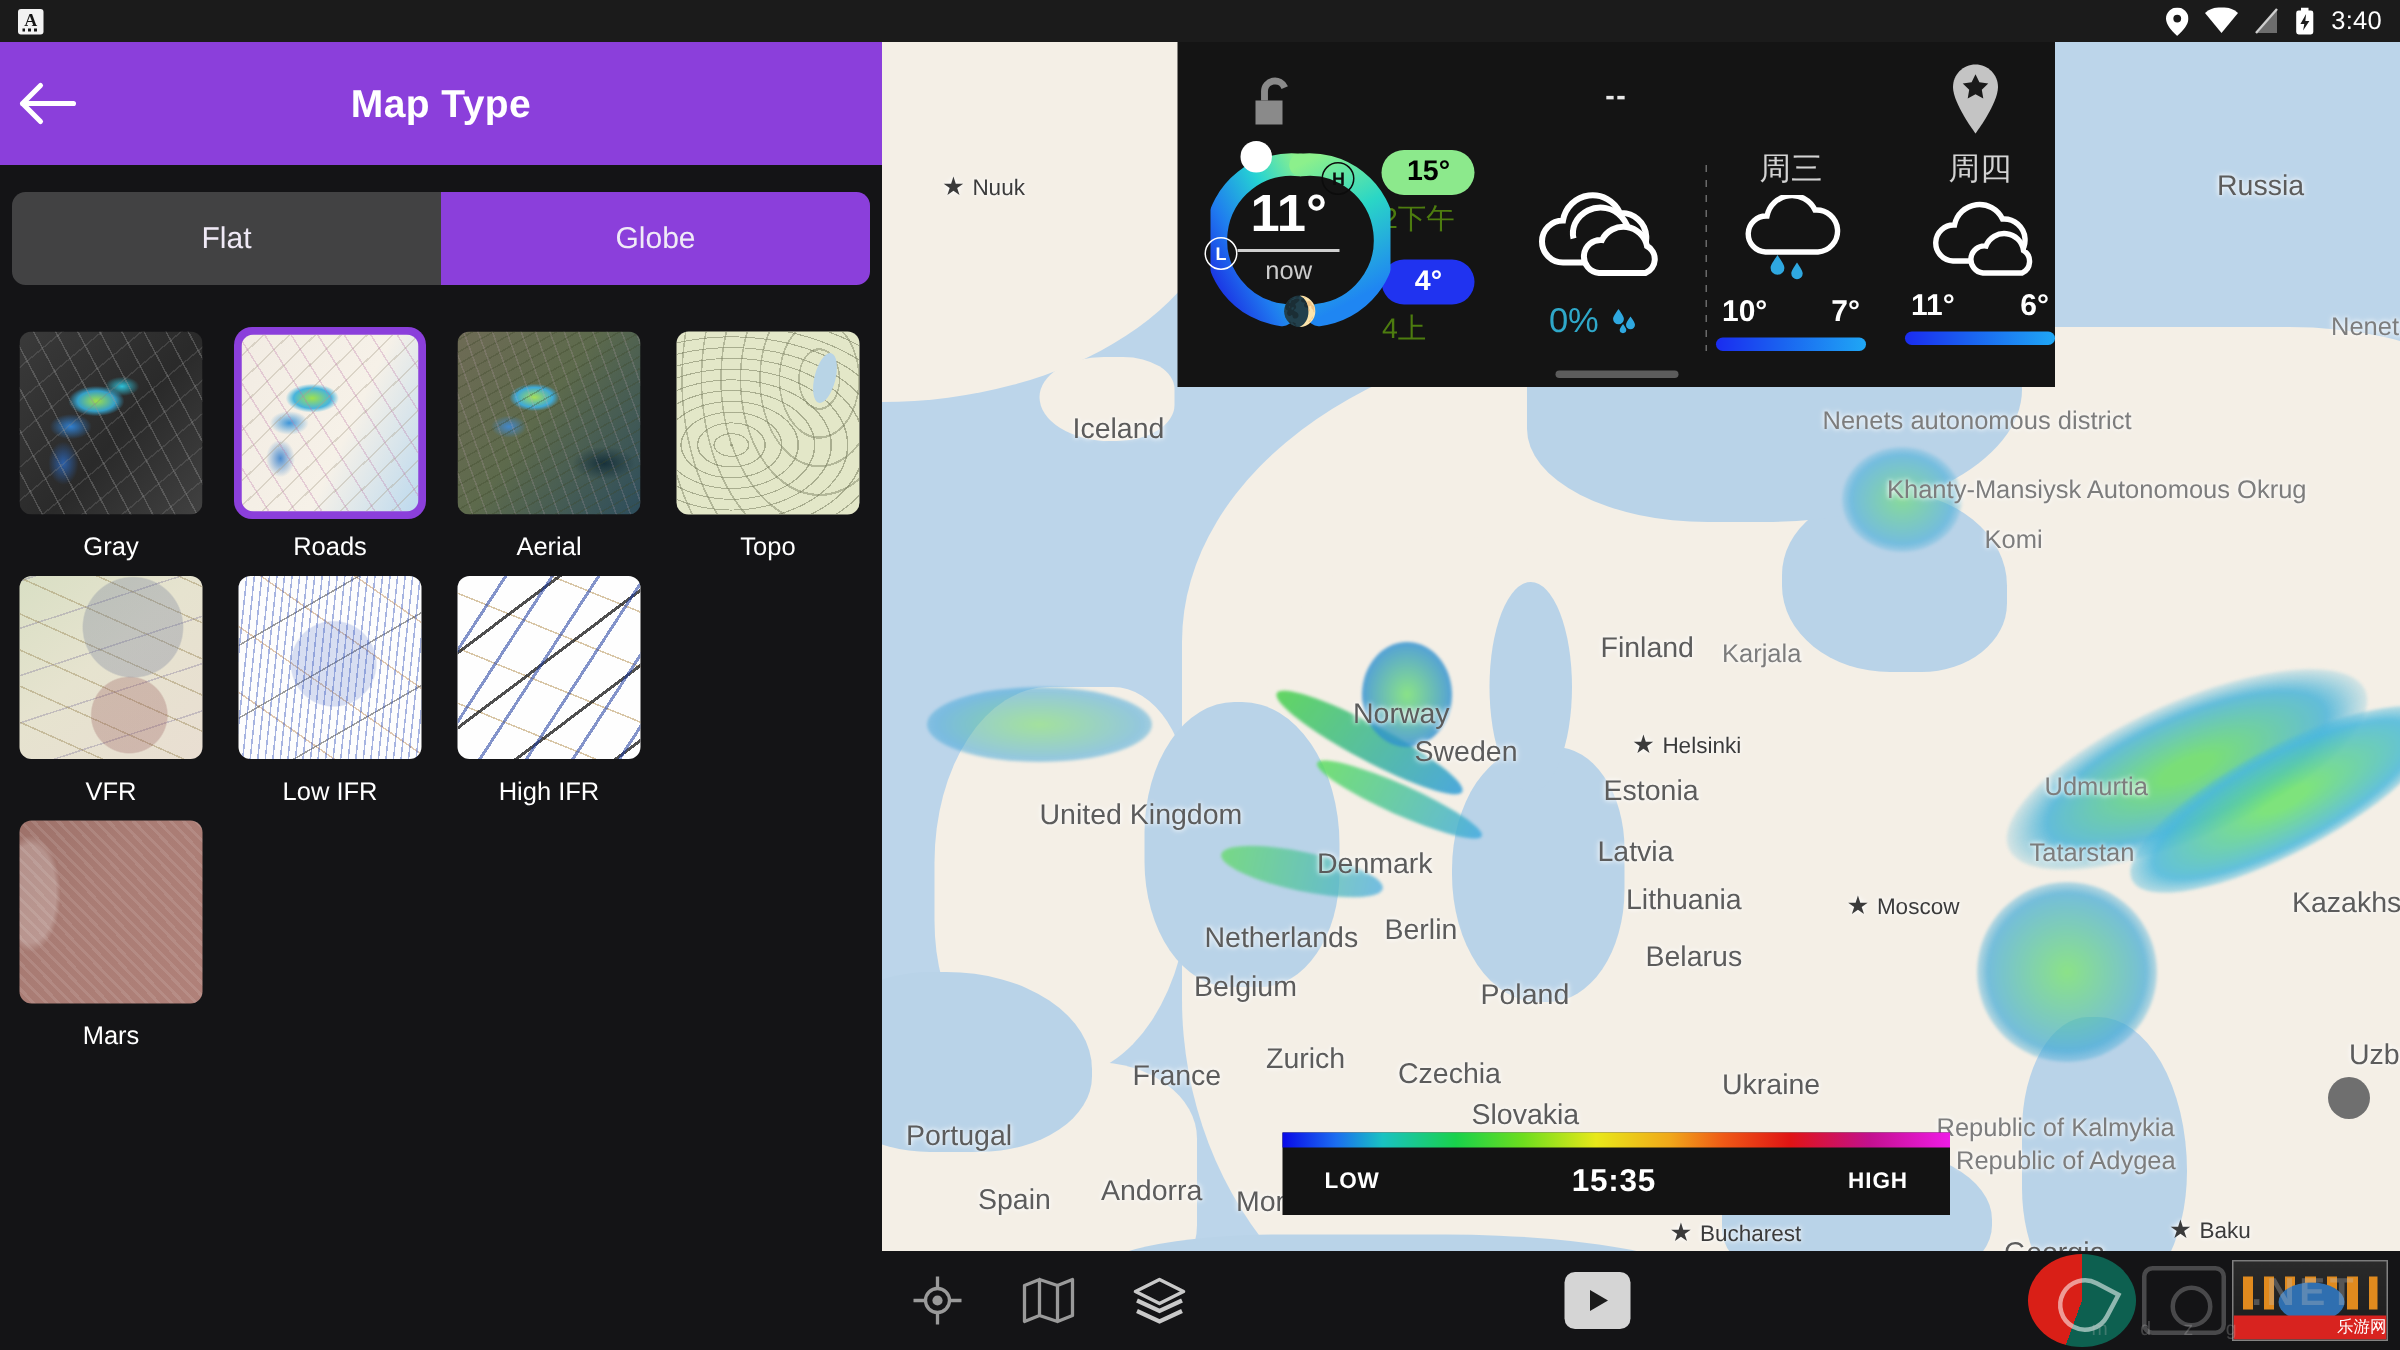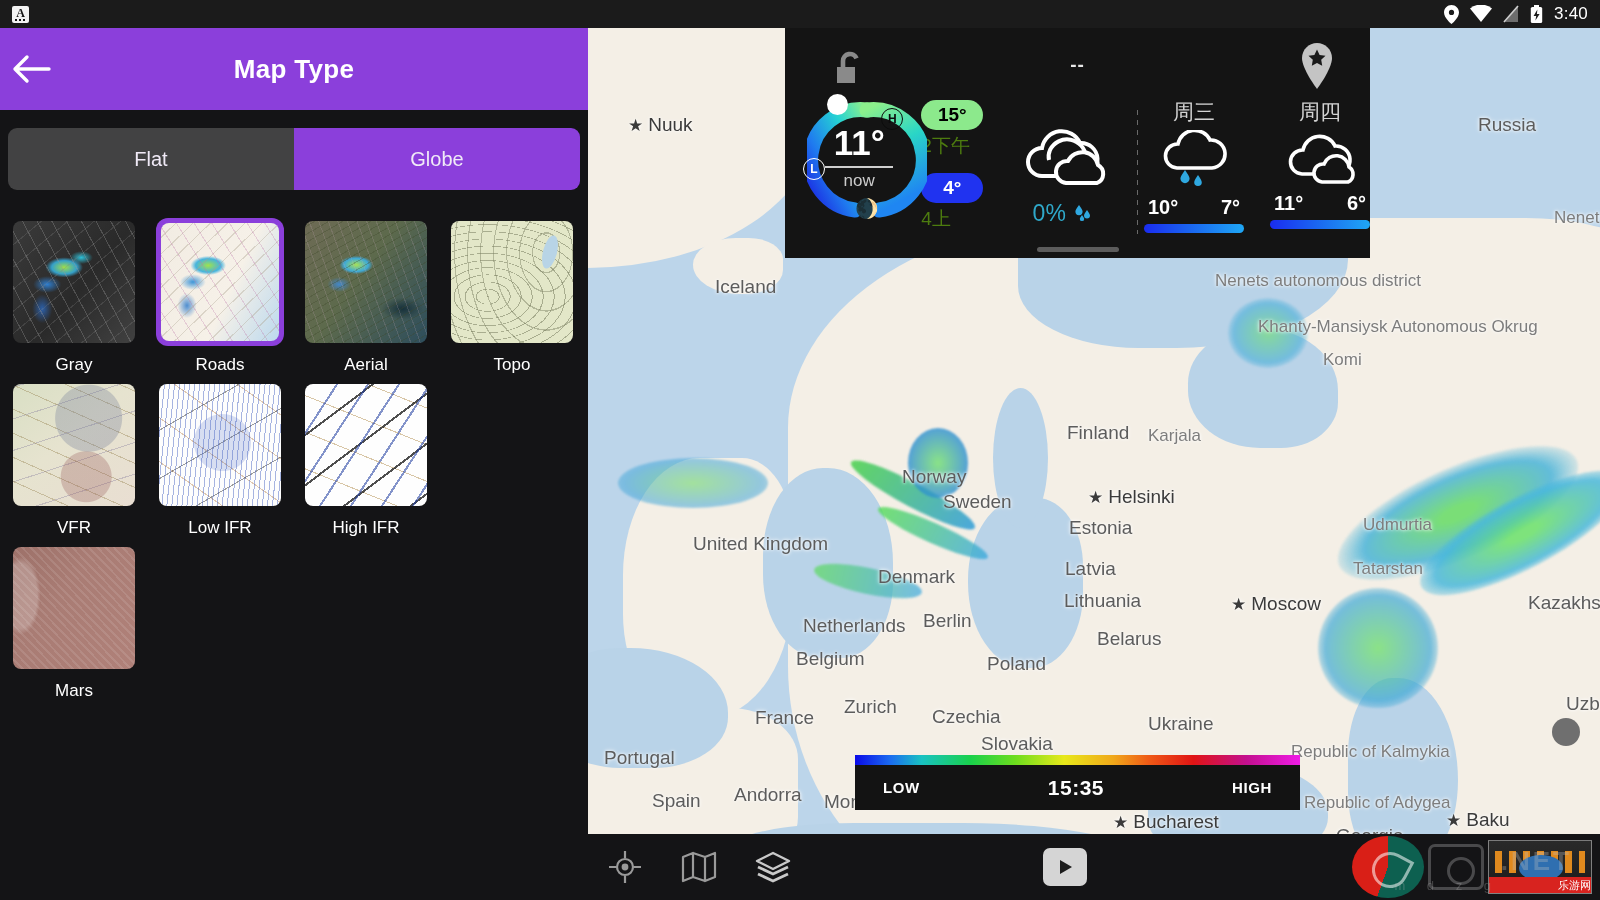--- a/index.html
+++ b/index.html
@@ -107,21 +107,21 @@
                radial-gradient(ellipse 28px 54px at 6% 40%, rgba(255,255,255,.22) 0 60%, transparent 72%);}
 
   
   .maparea { position:absolute; left:588px; top:28px; width:1012px; height:872px; overflow:hidden; }
   .mapbase { position:absolute; inset:0; background:#bcd5ea; }
   .landmass { position:absolute; background:#f4efe6; }
   .water { position:absolute; background:#b9d3e8; }
   .maplabel { position:absolute; color:#5c5c5c; font-size:19px; white-space:nowrap;
     text-shadow:0 0 3px rgba(255,255,255,.95),0 0 5px rgba(255,255,255,.8); }
   .maplabel.small { font-size:17px; color:#7d7d7d; }
-  .maplabel.city { color:#3b3b3b; font-size:19px; }
+  .maplabel.city { color:#3b3b3b; font-size:15px; }
   .maplabel.city::before { content:"\2605"; margin-right:5px; font-size:17px; }
   .radar { position:absolute; border-radius:50%; filter:blur(1px); }
 
   
   .wcard { position:absolute; left:785px; top:28px; width:585px; height:230px;
      background:#141414; z-index:40; }
   .wc-top { position:relative; height:66px; }
   .lock { position:absolute; left:48px; top:22px; }
   .dashes { position:absolute; left:0; right:0; top:26px; text-align:center;
     color:#e8e8e8; font-size:19px; letter-spacing:1px; font-weight:bold;}
@@ -236,21 +236,21 @@
         <div class="maplabel small" style="left: 627px; top: 243px;">Nenets autonomous district</div>
         <div class="maplabel small" style="left: 670px; top: 289px;">Khanty-Mansiysk Autonomous Okrug</div>
         <div class="maplabel small" style="left: 735px; top: 322px;">Komi</div>
         <div class="maplabel" style="left: 314px; top: 438px;">Norway</div>
         <div class="maplabel" style="left: 355px; top: 463px;">Sweden</div>
         <div class="maplabel" style="left: 479px; top: 394px;">Finland</div>
         <div class="maplabel small" style="left: 560px; top: 398px;">Karjala</div>
         <div class="maplabel city" style="left: 500px; top: 458px;">Helsinki</div>
         <div class="maplabel" style="left: 481px; top: 489px;">Estonia</div>
         <div class="maplabel" style="left: 477px; top: 530px;">Latvia</div>
-        <div class="maplabel" style="left: 440px; top: 562px; padding-left: 36px;">Lithuania</div>
+        <div class="maplabel" style="left: 460px; top: 562px; padding-left: 36px;">Lithuania</div>
         <div class="maplabel" style="left: 509px; top: 600px;">Belarus</div>
         <div class="maplabel" style="left: 105px; top: 505px;">United Kingdom</div>
         <div class="maplabel" style="left: 290px; top: 538px;">Denmark</div>
         <div class="maplabel" style="left: 215px; top: 587px;">Netherlands</div>
         <div class="maplabel" style="left: 335px; top: 582px;">Berlin</div>
         <div class="maplabel" style="left: 208px; top: 620px;">Belgium</div>
         <div class="maplabel" style="left: 399px; top: 625px;">Poland</div>
         <div class="maplabel" style="left: 167px; top: 679px;">France</div>
         <div class="maplabel" style="left: 256px; top: 668px;">Zurich</div>
         <div class="maplabel" style="left: 344px; top: 678px;">Czechia</div>
@@ -260,21 +260,21 @@
         <div class="maplabel" style="left: 64px; top: 762px;">Spain</div>
         <div class="maplabel" style="left: 146px; top: 756px;">Andorra</div>
         <div class="maplabel" style="left: 236px; top: 763px;">Monaco</div>
         <div class="maplabel" style="left: 560px; top: 685px;">Ukraine</div>
         <div class="maplabel city" style="left: 643px; top: 565px;">Moscow</div>
         <div class="maplabel small" style="left: 775px; top: 487px;">Udmurtia</div>
         <div class="maplabel small" style="left: 765px; top: 531px;">Tatarstan</div>
         <div class="maplabel" style="left: 940px; top: 564px;">Kazakhstan</div>
         <div class="maplabel" style="left: 978px; top: 665px;">Uzbekistan</div>
         <div class="maplabel small" style="left: 703px; top: 714px;">Republic of Kalmykia</div>
-        <div class="maplabel small" style="left: 716px; top: 765px;">Republic of Adygea</div>
+        <div class="maplabel small" style="left: 716px; top: 736px;">Republic of Adygea</div>
         <div class="maplabel city" style="left: 858px; top: 781px;">Baku</div>
         <div class="maplabel" style="left: 748px; top: 797px;">Georgia</div>
         <div class="maplabel city" style="left: 525px; top: 783px;">Bucharest</div>
       </div>
 
     <div class="pin-dot"></div>
   </div>
 
   <div class="wcard">
     <div class="wc-top">

